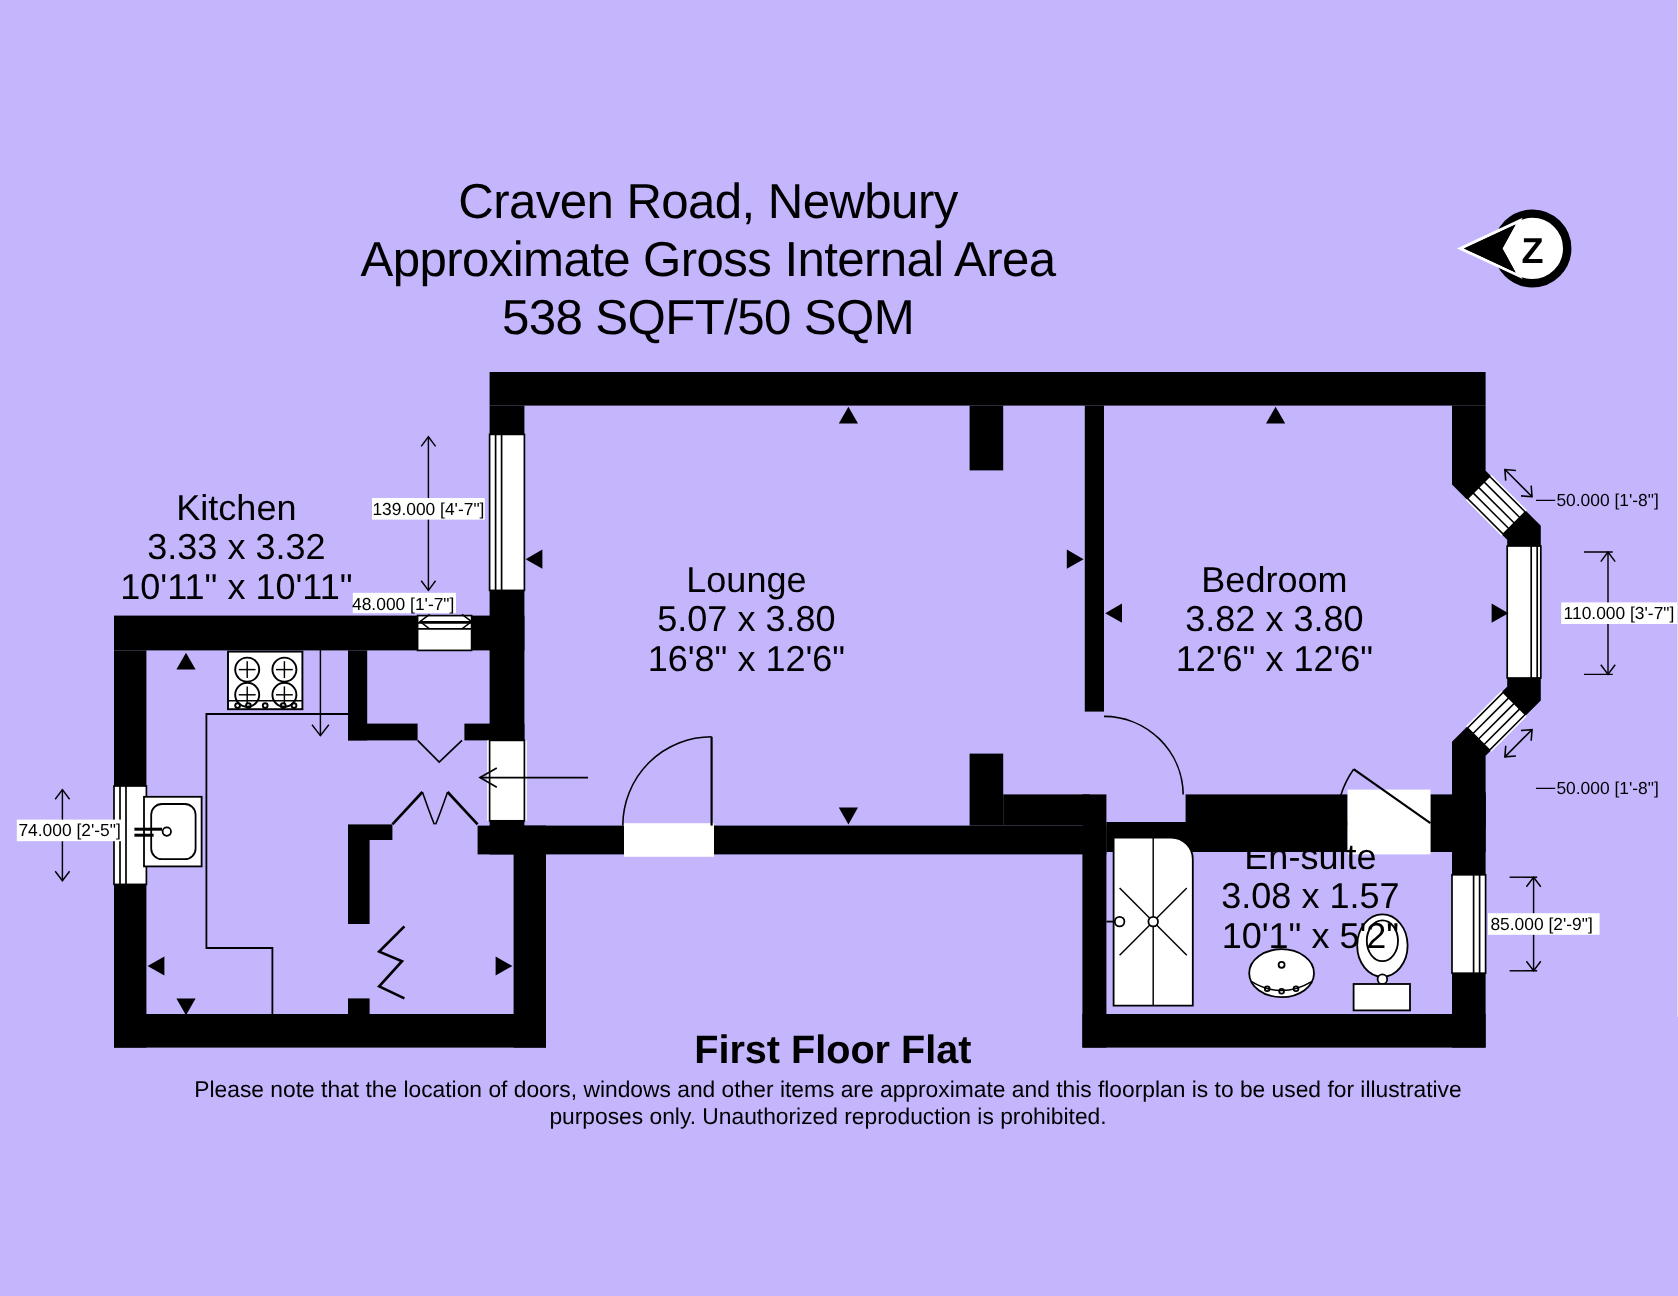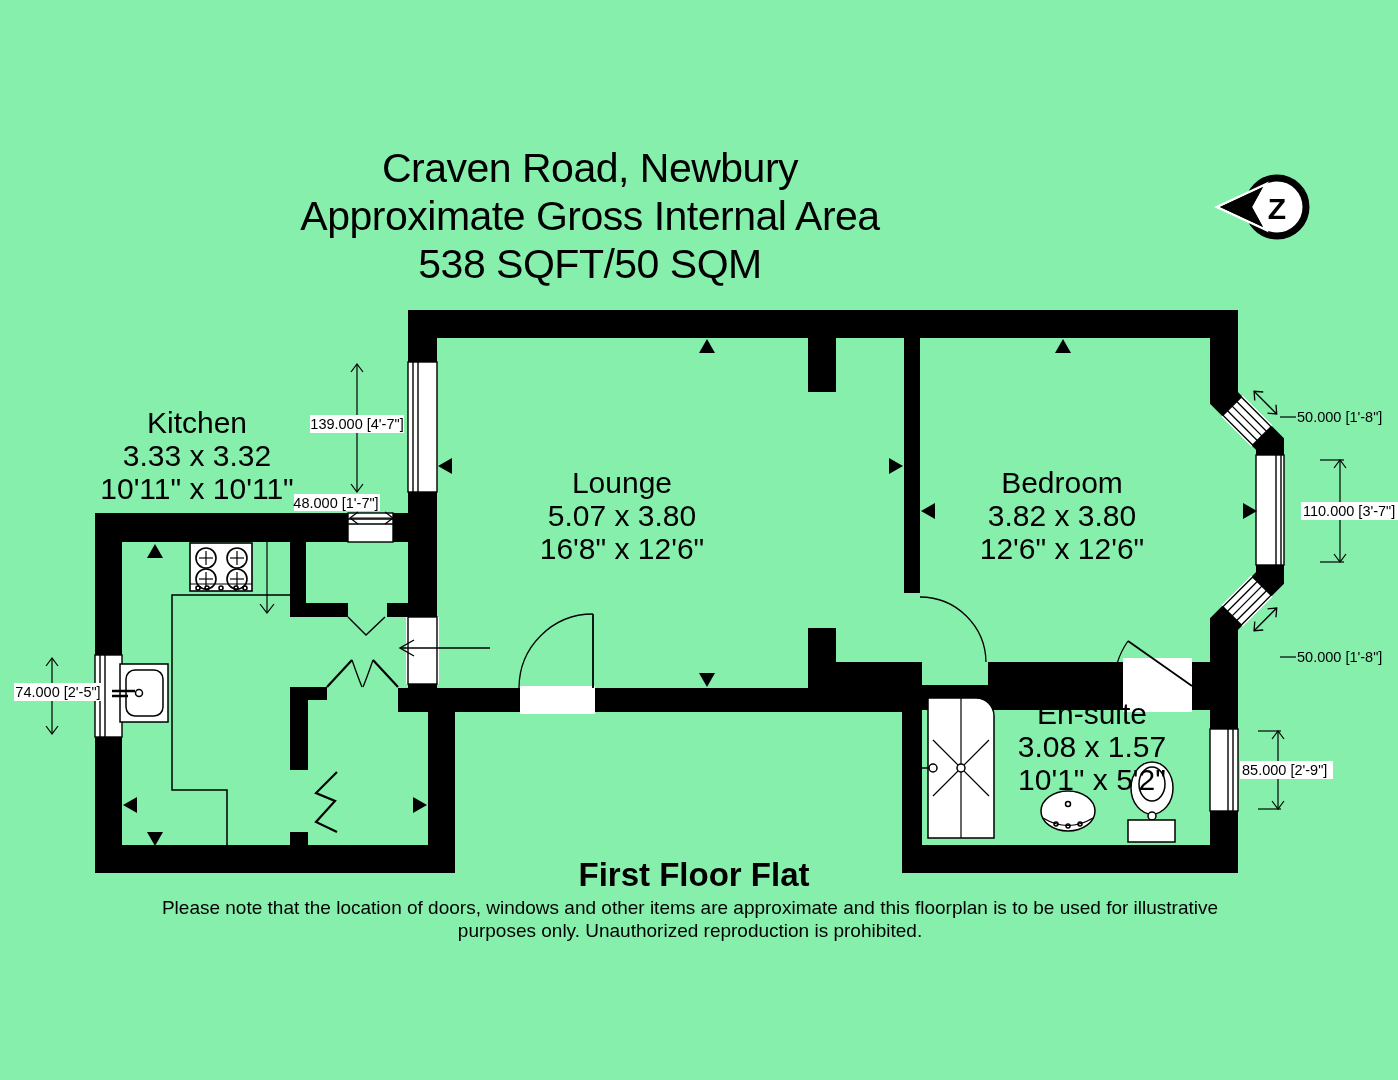--- a/index.html
+++ b/index.html
@@ -1,16 +1,16 @@
 <!DOCTYPE html>
 <html><head>
 <meta charset="utf-8">
 <style>
   html,body{margin:0;padding:0;background:#ffffff;}
-  .page{position:relative;width:1398px;height:1080px;background:#86efac;overflow:hidden;
+  .page{position:relative;width:1398px;height:1080px;background:#c4b5fd;overflow:hidden;
         font-family:"Liberation Sans",sans-serif;}
   svg{position:absolute;left:0;top:0;}
   text{font-family:"Liberation Sans",sans-serif;fill:#000;}
   .title-line{font-size:41px;letter-spacing:-0.5px;}
   .room-name,.room-dim{font-size:30px;}
   .dim-label{font-size:14.5px;}
   .floor-label{font-size:33px;font-weight:bold;}
   .disclaimer{font-size:19px;}
   .compass-letter{font-size:30px;font-weight:bold;}
 </style>

